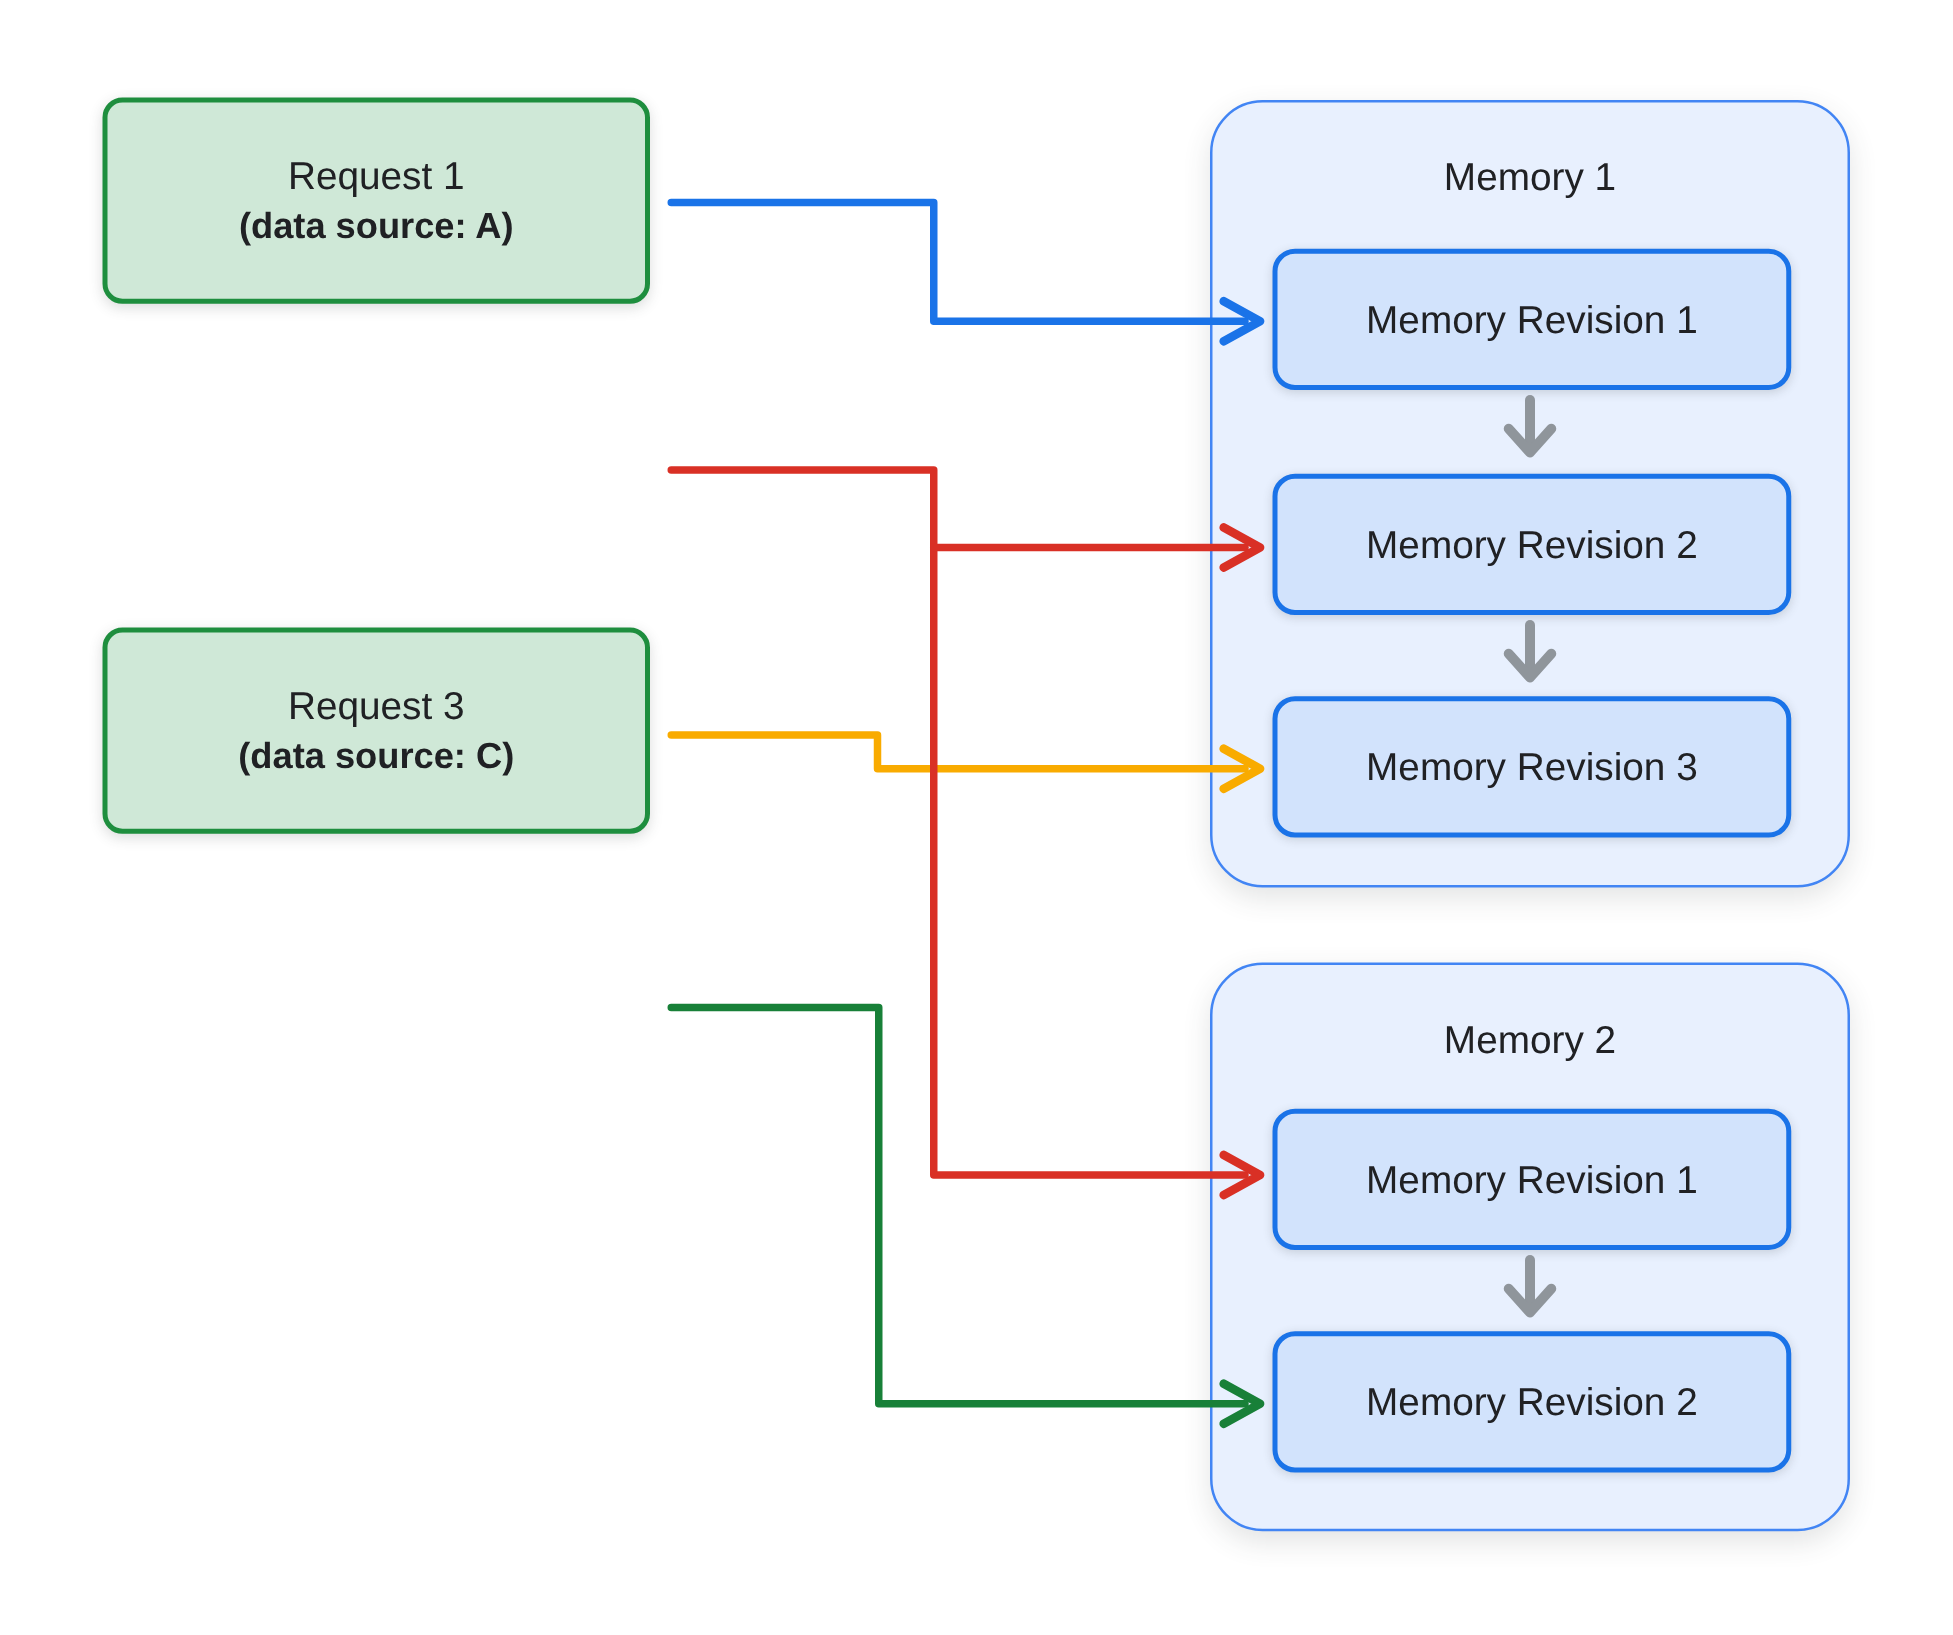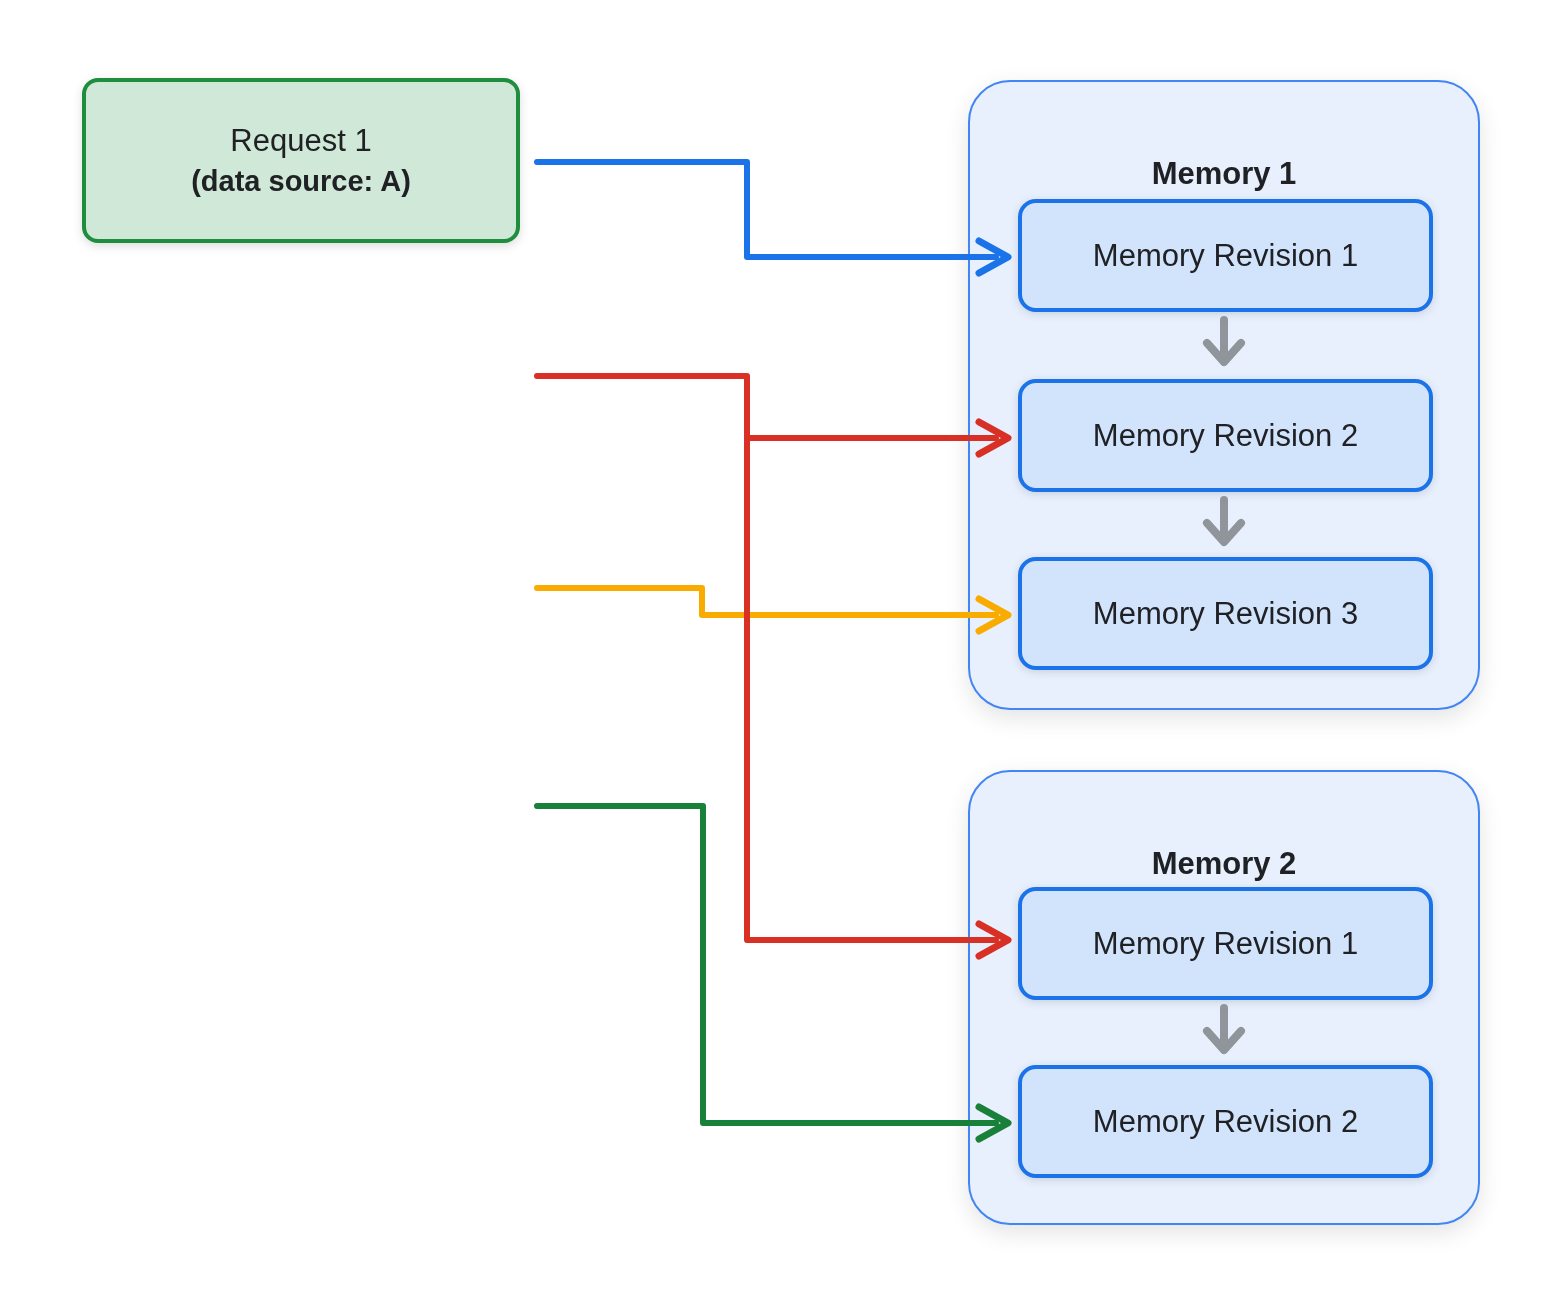--- a/index.html
+++ b/index.html
@@ -46,22 +46,21 @@
     border-radius:42px;
     box-shadow:0 8px 22px rgba(60,64,67,.14);
   }
   .memory-title{
     position:absolute;
     top:42px;
     left:0;
     width:100%;
     text-align:center;
     font-size:31px;
-    font-weight:700;
-    margin-top:32px;
+    font-weight:400;
   }
   .revision{
     position:absolute;
     left:48px;
     width:415px;
     height:113px;
     box-sizing:border-box;
     background:var(--revision-fill,#d2e3fc);
     border:4px solid var(--revision-border,#1a73e8);
     border-radius:18px;
@@ -93,20 +92,24 @@
 </style>
 </head>
 <body>
 
 <div class="canvas">
 
   <section class="request-box" style="top:78px">
     <div class="req-label">Request 1</div>
     <div class="req-source">(data source: A)</div>
   </section>
+  <section class="request-box" style="top:502px">
+    <div class="req-label">Request 3</div>
+    <div class="req-source">(data source: C)</div>
+  </section>
 
   <section class="memory" style="top:80px;height:630px">
     <div class="memory-title">Memory 1</div>
     <div class="revision" style="top:117px">Memory Revision 1</div>
     <div class="revision" style="top:297px">Memory Revision 2</div>
     <div class="revision" style="top:475px">Memory Revision 3</div>
   </section>
 
   <section class="memory" style="top:770px;height:455px">
     <div class="memory-title">Memory 2</div>

